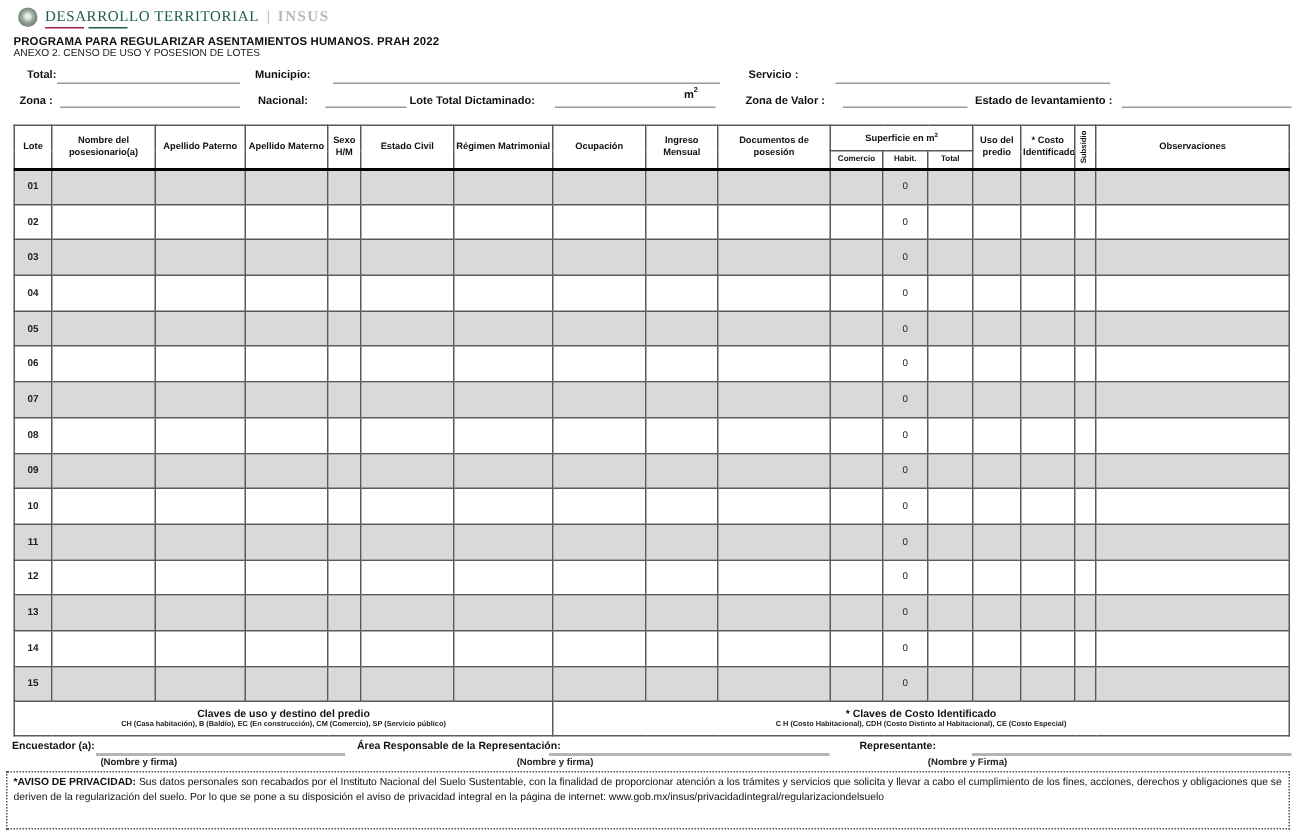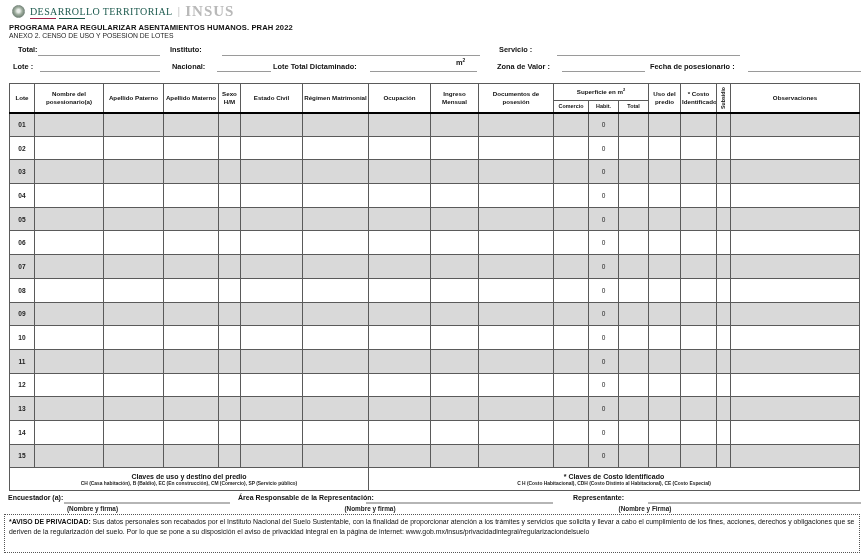--- a/index.html
+++ b/index.html
@@ -6,21 +6,21 @@
   html,body { background:#ffffff; }
   body { font-family:"Liberation Sans", sans-serif; }
   .page { position:relative; width:865px; height:556px; background:#fff; overflow:hidden; }
 
   
   .logo-row { position:absolute; left:12px; top:3px; height:16px; display:flex; align-items:center; gap:5px; }
   .seal { width:13px; height:13px; border-radius:50%; border:1px solid #7d8c82;
           background:radial-gradient(circle at 50% 45%, #e8ece8 18%, #9fae9f 45%, #6e7f72 78%, #4e5e52 100%); }
   .brand { font-family:"Liberation Serif", serif; font-weight:normal; font-size:10px; letter-spacing:.4px; color:#1e5b4f; }
   .brand-div { color:#c9c9c9; font-size:10px; font-weight:normal; }
-  .insus { font-family:"Liberation Serif", serif; font-weight:bold; font-size:15px; letter-spacing:1px; color:#b9b9b9; }
+  .insus { font-family:"Liberation Serif", serif; font-weight:bold; font-size:10px; letter-spacing:1px; color:#b9b9b9; }
   .brand-underline { position:absolute; left:30px; top:18px; height:1px; display:flex; }
   .brand-underline .r { width:26px; height:1px; background:#9d2449; }
   .brand-underline .g { width:26px; height:1px; background:#235b4e; margin-left:3px; }
 
   
   .doc-title { position:absolute; left:9px; top:23px; font-size:7.6px; font-weight:bold; color:#111; letter-spacing:.1px; }
   .doc-subtitle { position:absolute; left:9px; top:32px; font-size:6.8px; color:#222; }
 
   
   .f-label { position:absolute; font-size:7.4px; font-weight:bold; color:#111; white-space:nowrap; }
@@ -68,35 +68,35 @@
   <div class="brand-underline">
       <span class="r"></span>
       <span class="g"></span>
     </div>
 
   <div class="doc-title">PROGRAMA PARA REGULARIZAR ASENTAMIENTOS HUMANOS. PRAH 2022</div>
   <div class="doc-subtitle">ANEXO 2. CENSO DE USO Y POSESION DE LOTES</div>
 
   <span class="f-label" style="left:18px;top:45px">Total:</span>
   <div class="f-line" style="left:38px;top:55px;width:122px"></div>
-  <span class="f-label" style="left:170px;top:45px">Instituto:</span>
+  <span class="f-label" style="left:170px;top:45px">Municipio:</span>
   <div class="f-line" style="left:222px;top:55px;width:258px"></div>
   <span class="f-label" style="left:499px;top:45px">Servicio :</span>
   <div class="f-line" style="left:557px;top:55px;width:183px"></div>
 
-  <span class="f-label" style="left:13px;top:62px">Lote :</span>
+  <span class="f-label" style="left:13px;top:62px">Zona :</span>
   <div class="f-line" style="left:40px;top:71px;width:120px"></div>
   <span class="f-label" style="left:172px;top:62px">Nacional:</span>
   <div class="f-line" style="left:217px;top:71px;width:54px"></div>
   <span class="f-label" style="left:273px;top:62px">Lote Total Dictaminado:</span>
   <div class="f-line" style="left:370px;top:71px;width:107px"></div>
   <span class="f-label" style="left:456px;top:58px"><span>m</span><sup>2</sup></span>
   <span class="f-label" style="left:497px;top:62px">Zona de Valor :</span>
   <div class="f-line" style="left:562px;top:71px;width:83px"></div>
-  <span class="f-label" style="left:650px;top:62px">Fecha de posesionario :</span>
+  <span class="f-label" style="left:650px;top:62px">Estado de levantamiento :</span>
   <div class="f-line" style="left:748px;top:71px;width:113px"></div>
 
   <table class="census">
     <colgroup>
       <col style="width:25px">
         <col style="width:69px">
         <col style="width:60px">
         <col style="width:55px">
       <col style="width:22px">
         <col style="width:62px">

